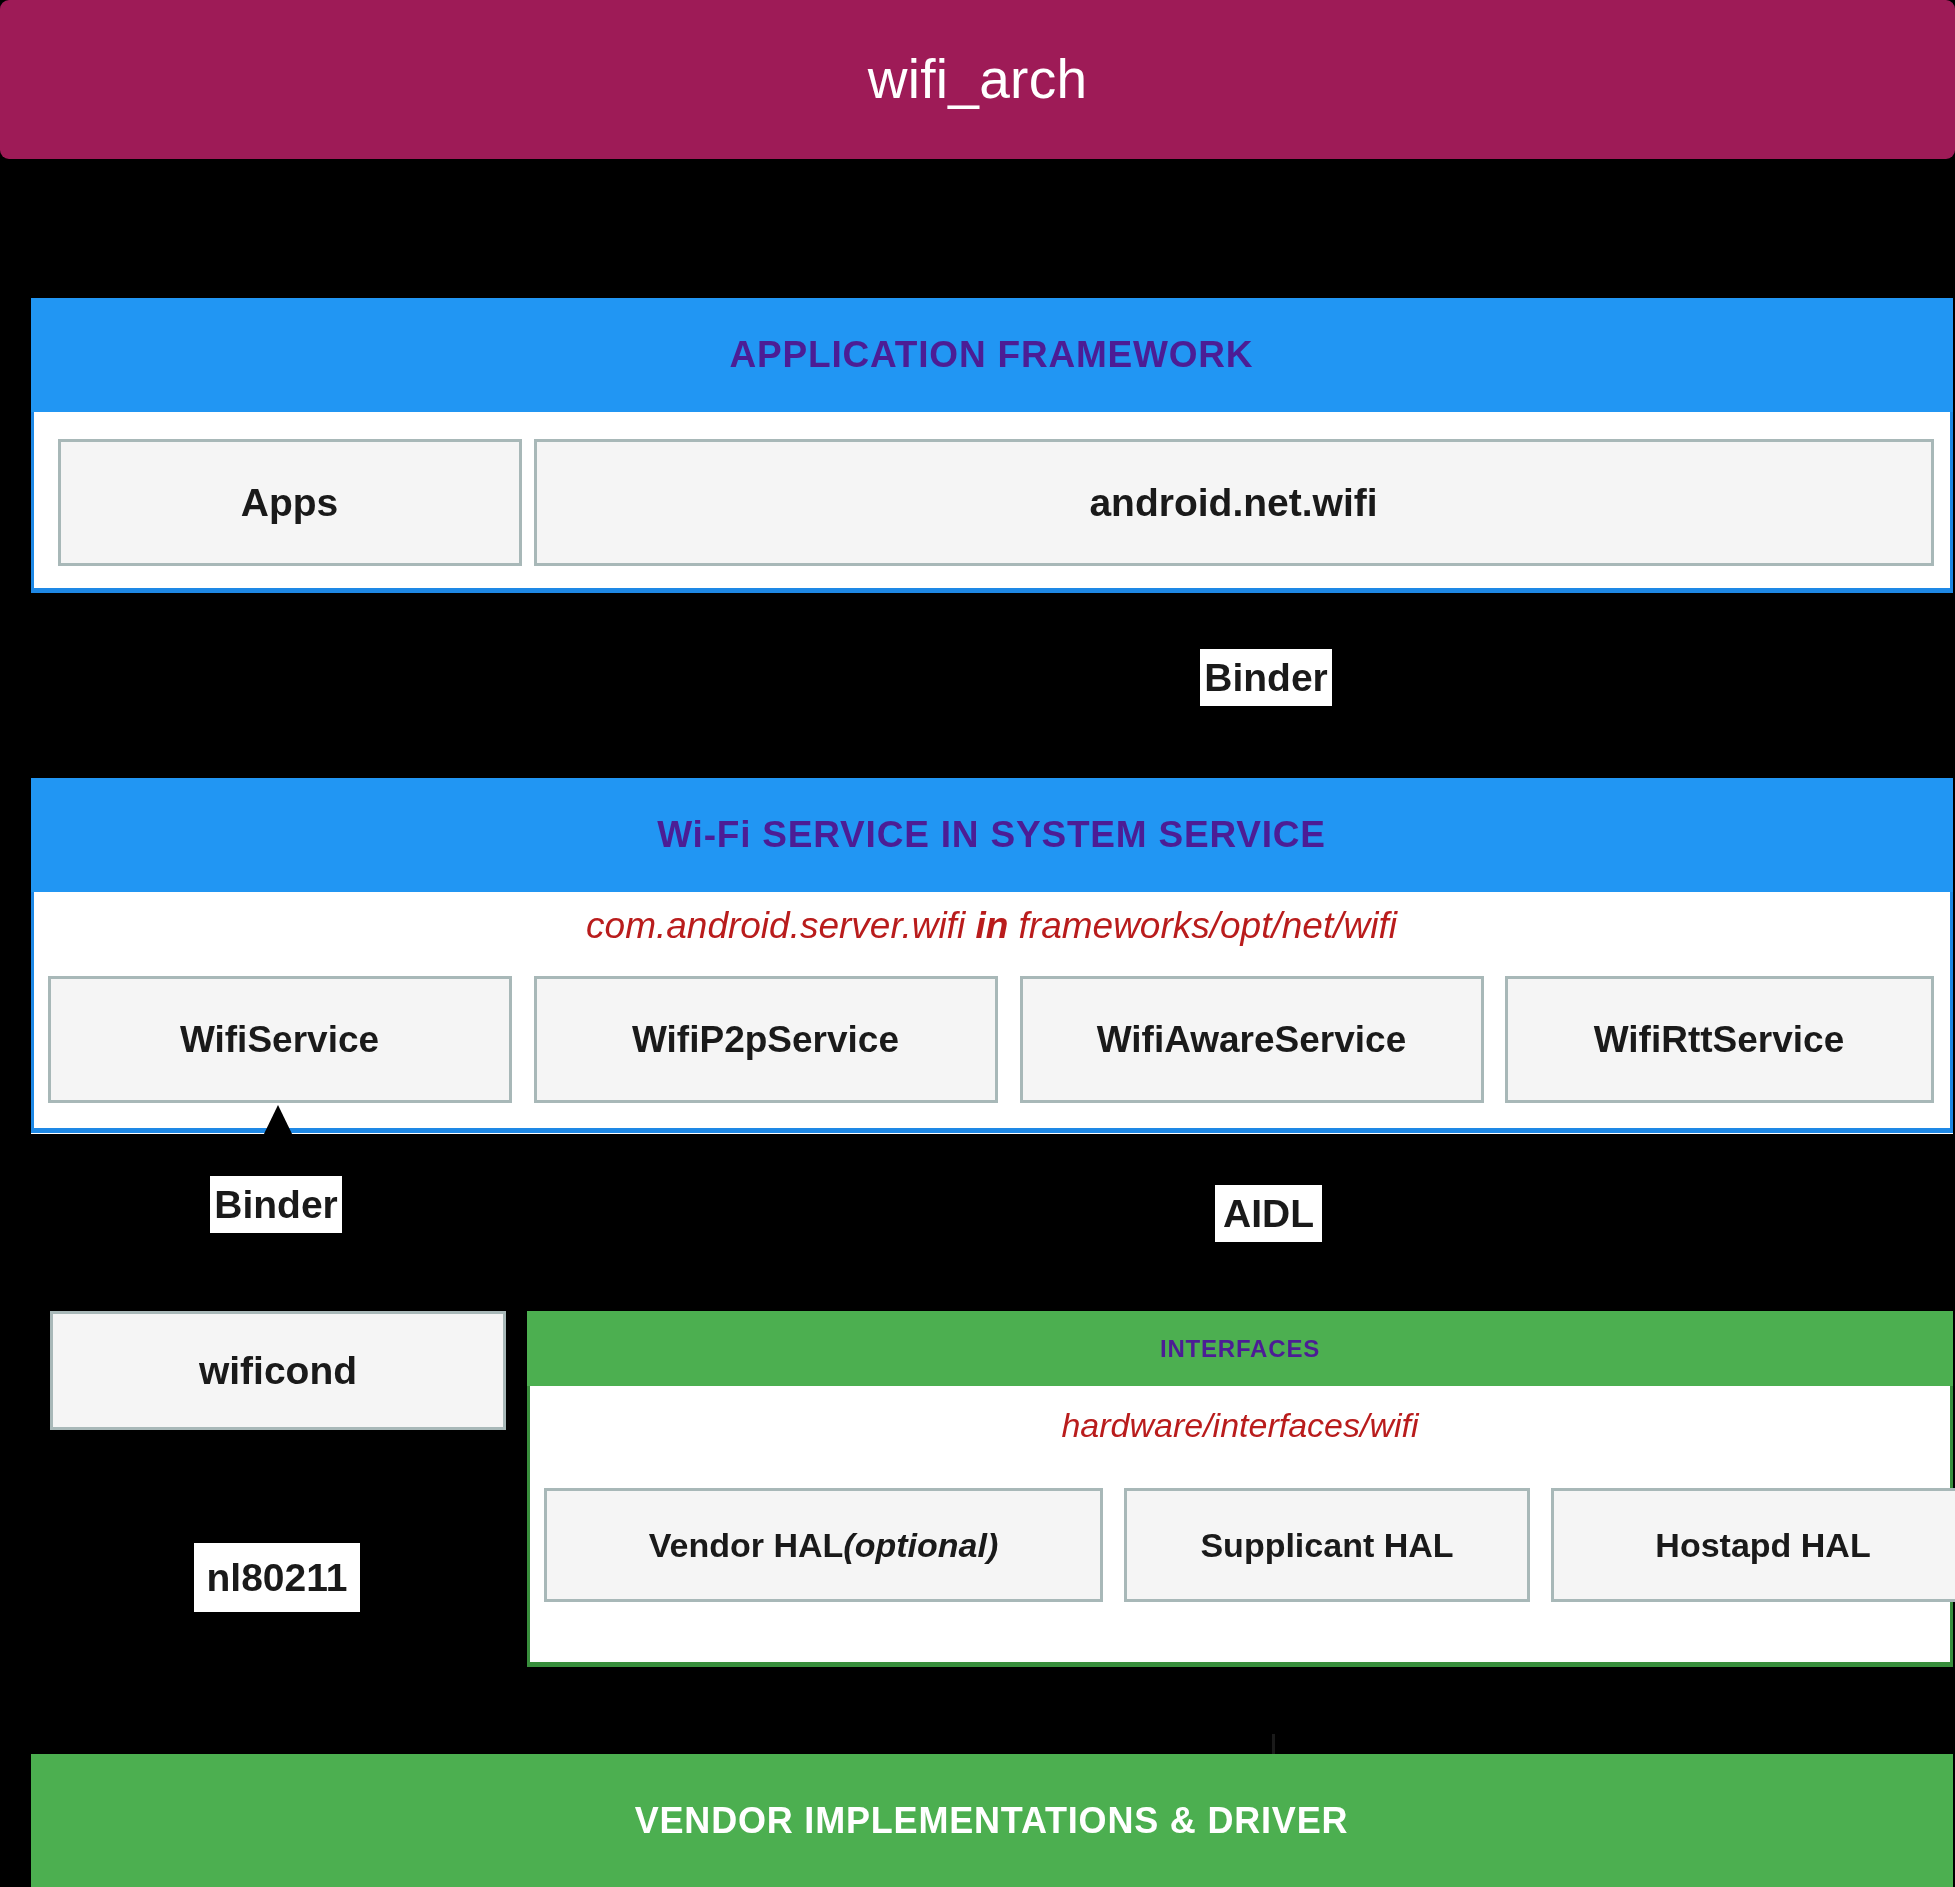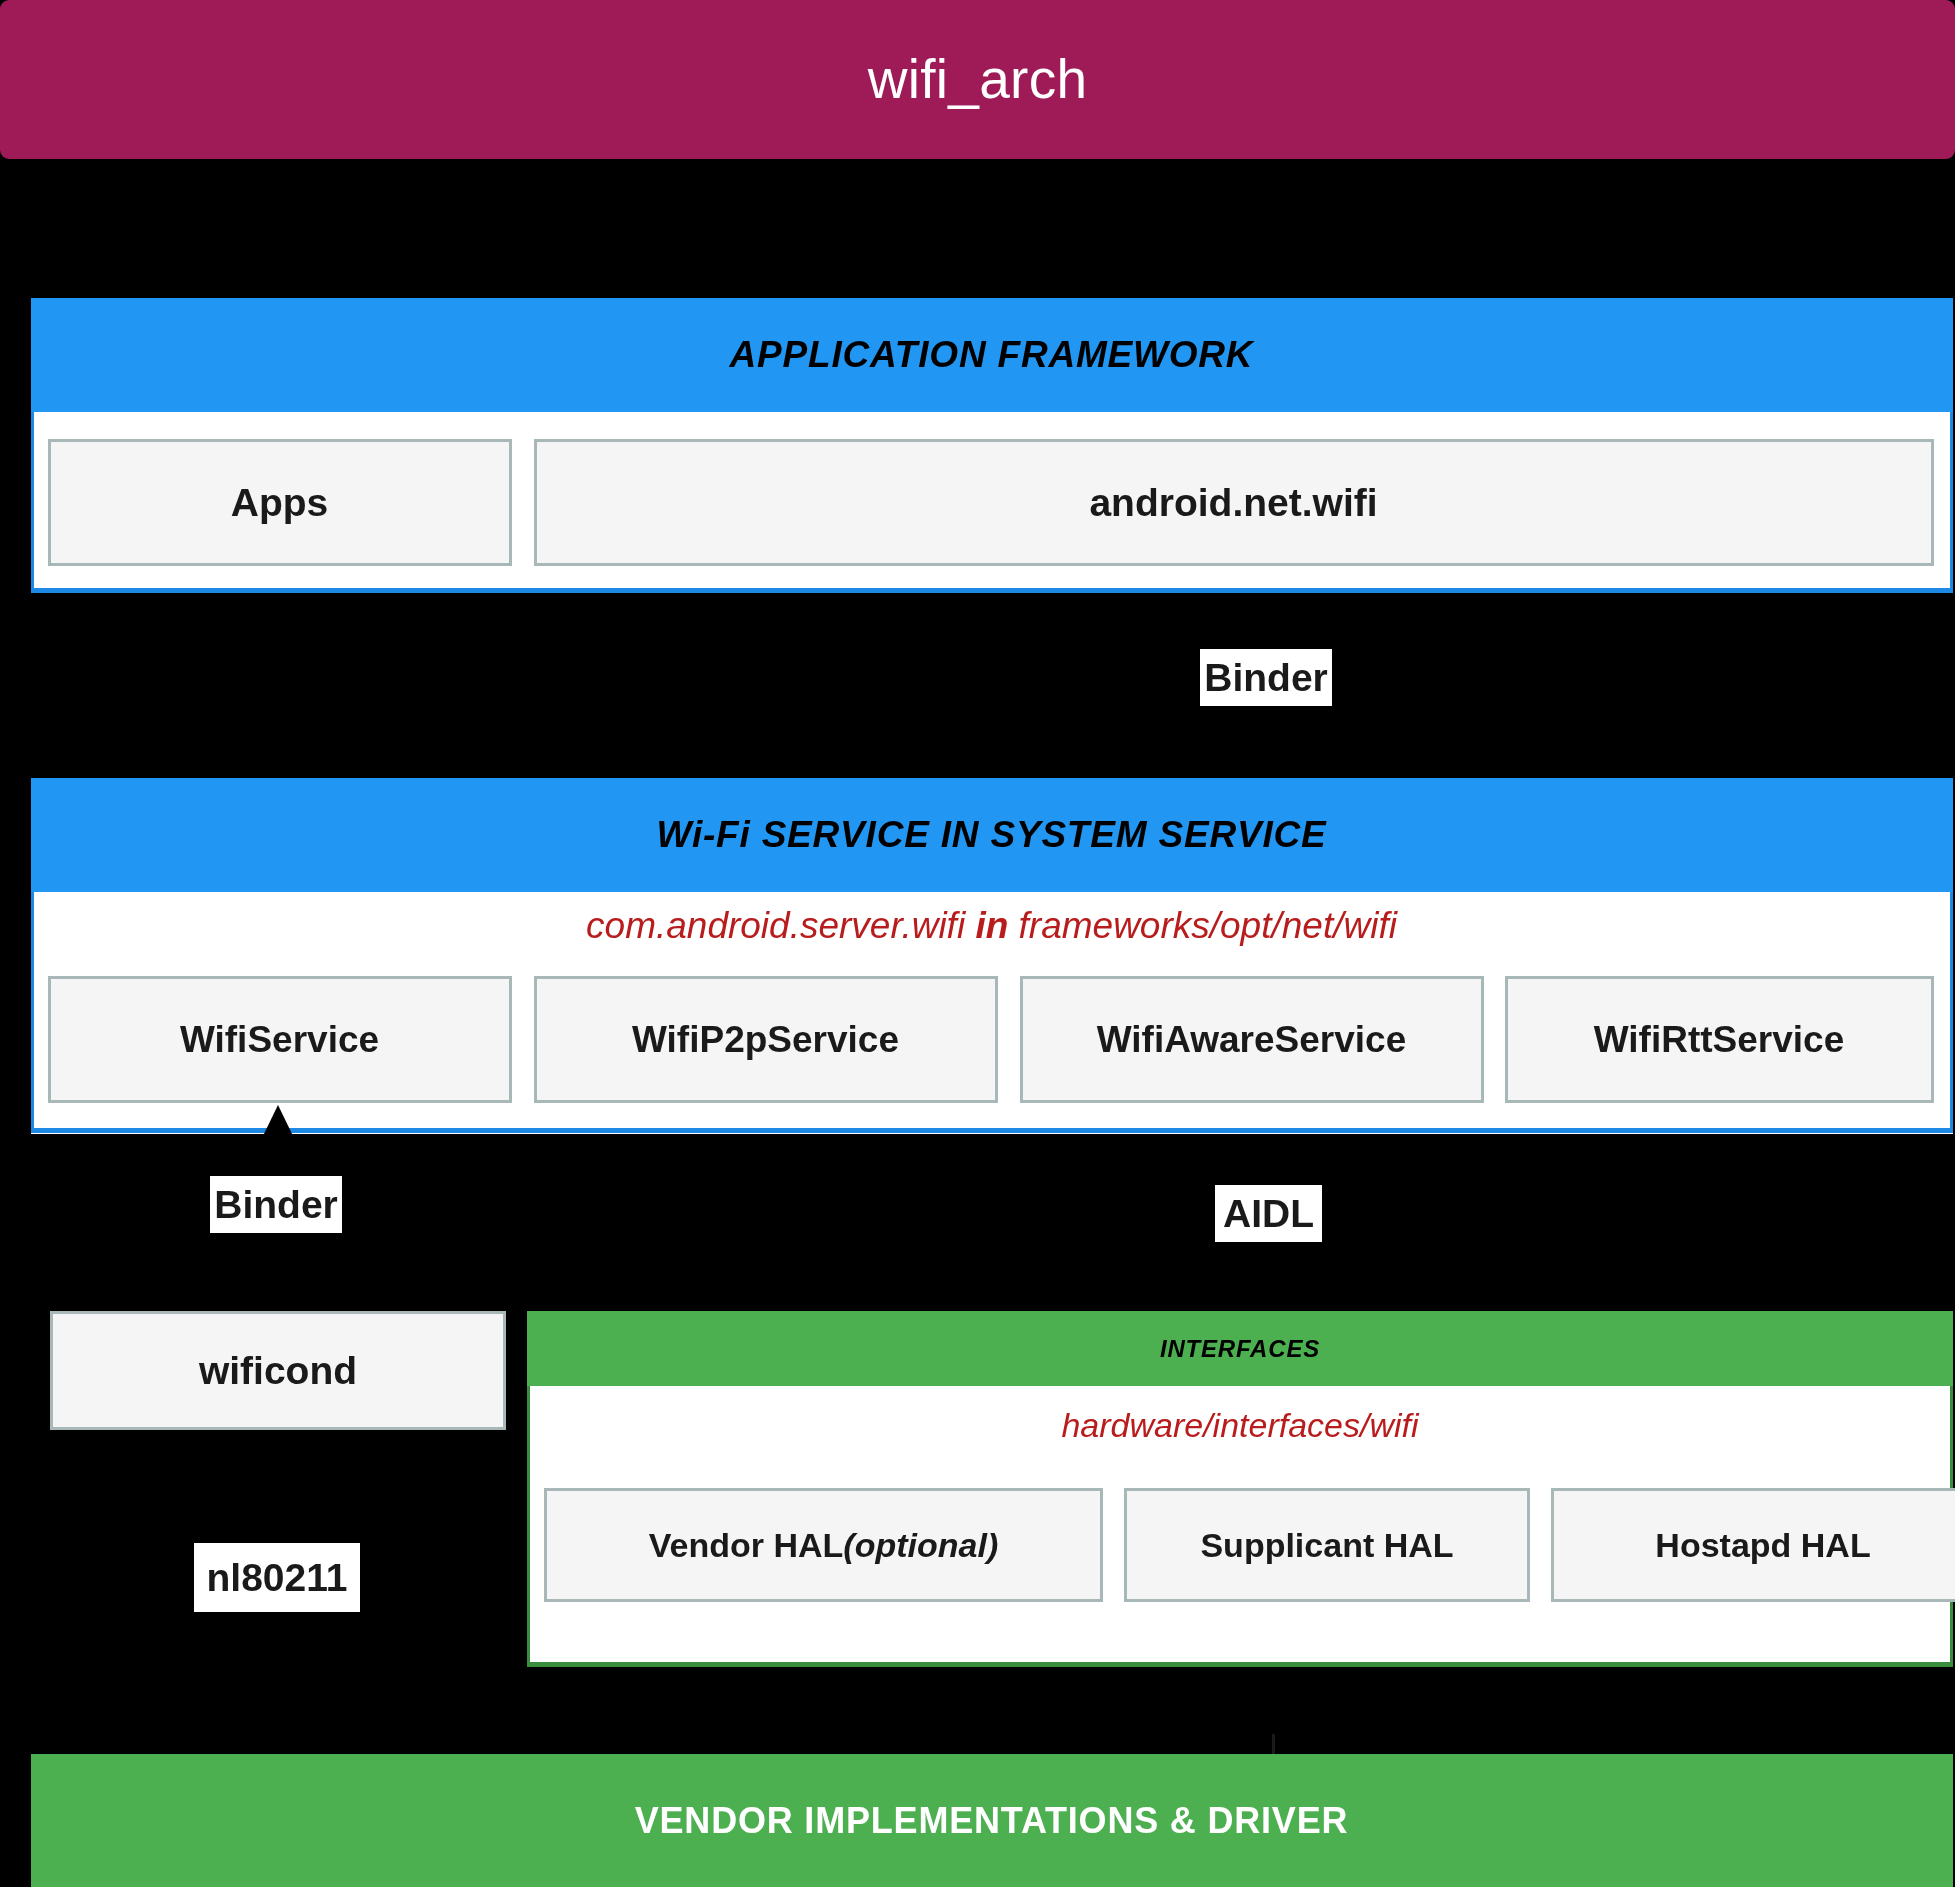--- a/index.html
+++ b/index.html
@@ -41,24 +41,23 @@
   
   .panel {
     position: absolute;
     background: #ffffff;
   }
   .panel-header {
     width: 100%;
     display: flex;
     align-items: center;
     justify-content: center;
-    color: #000000;
+    color: #4c1d95;
     font-weight: bold;
     letter-spacing: 0.8px;
-    font-style: italic;
   }
   .hdr-blue { background: #2196F3; }
   .hdr-green { background: #4CAF50; }
 
   .panel-blue-body {
     border-left: 3.2px solid #1E88E5;
     border-right: 3.2px solid #1E88E5;
     border-bottom: 5.1px solid #1E88E5;
     background: #ffffff;
   }
@@ -115,21 +114,21 @@
     position: absolute;
     background: #1a1a1a;
   }
 
   
 
   
   #app-framework { left: 30.5px; top: 298px; width: 1922px; height: 295px; }
   #app-framework .panel-header { height: 114px; font-size: 37px; }
   #app-framework .panel-blue-body { height: 181px; position: relative; }
-  #apps-box        { position: absolute; left: 14px;  top: 27px; width: 464px;  height: 127px; font-size: 39px; }
+  #apps-box        { position: absolute; left: 24px;  top: 27px; width: 464px;  height: 127px; font-size: 39px; }
   #android-net-box { position: absolute; left: 500px; top: 27px; width: 1400px; height: 127px; font-size: 39px; }
 
   
   #binder-top { left: 1200px; top: 649px; width: 132px; height: 57px; font-size: 39px; }
 
   
   #wifi-service { left: 30.5px; top: 778px; width: 1922px; height: 356px; }
   #wifi-service .panel-header { height: 114px; font-size: 37px; }
   #wifi-service .panel-blue-body { height: 241px; position: relative; }
   #wifi-service .pathline { position: absolute; left: 0; top: 12.7px; font-size: 37px; }

